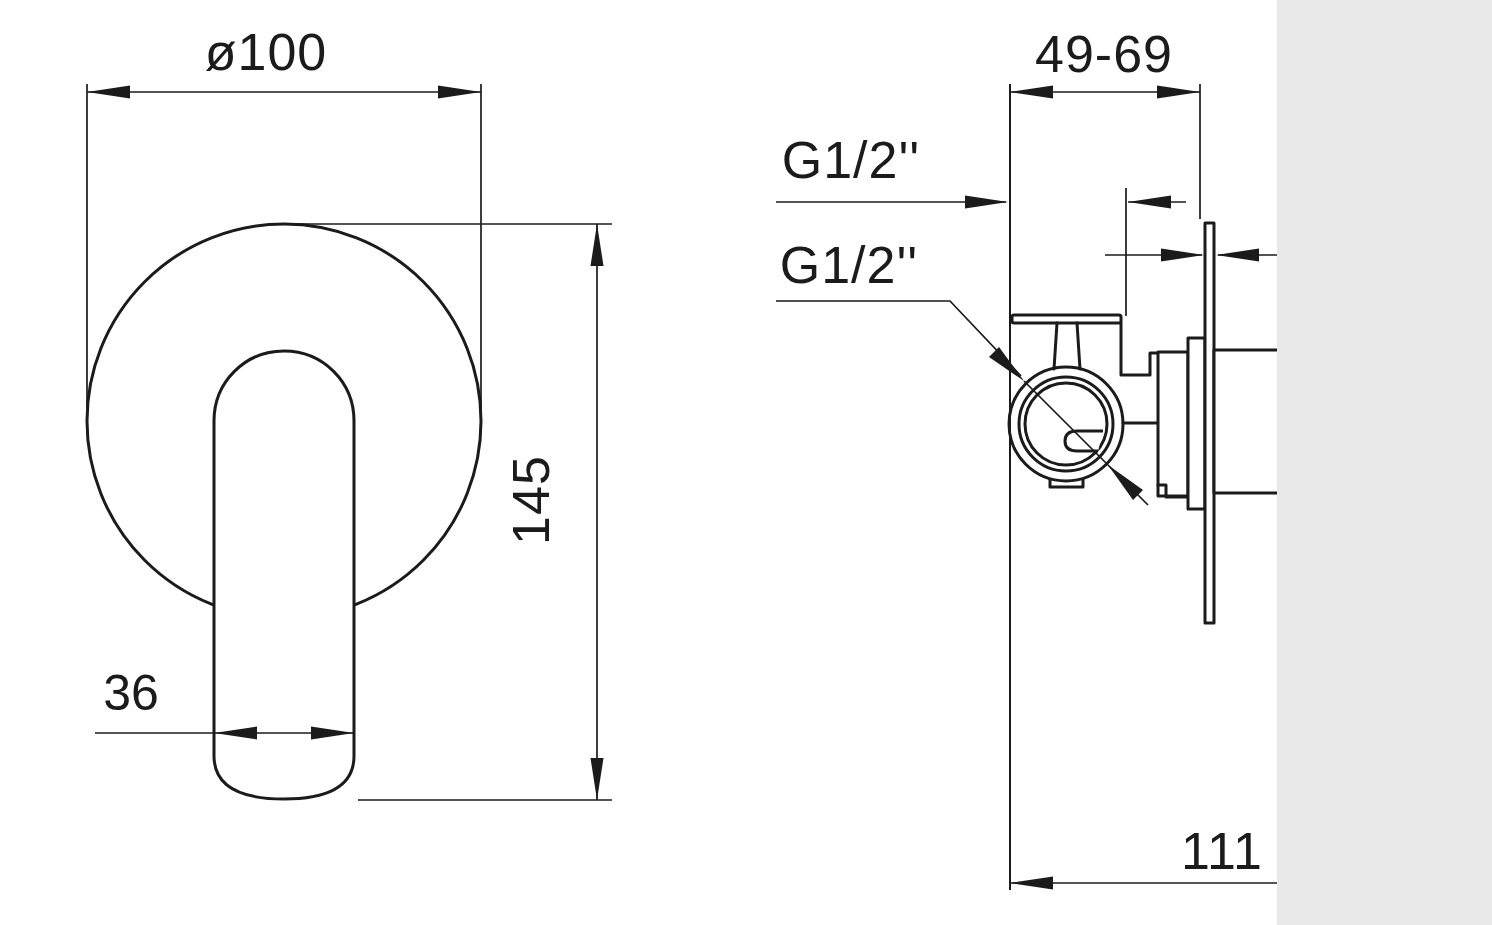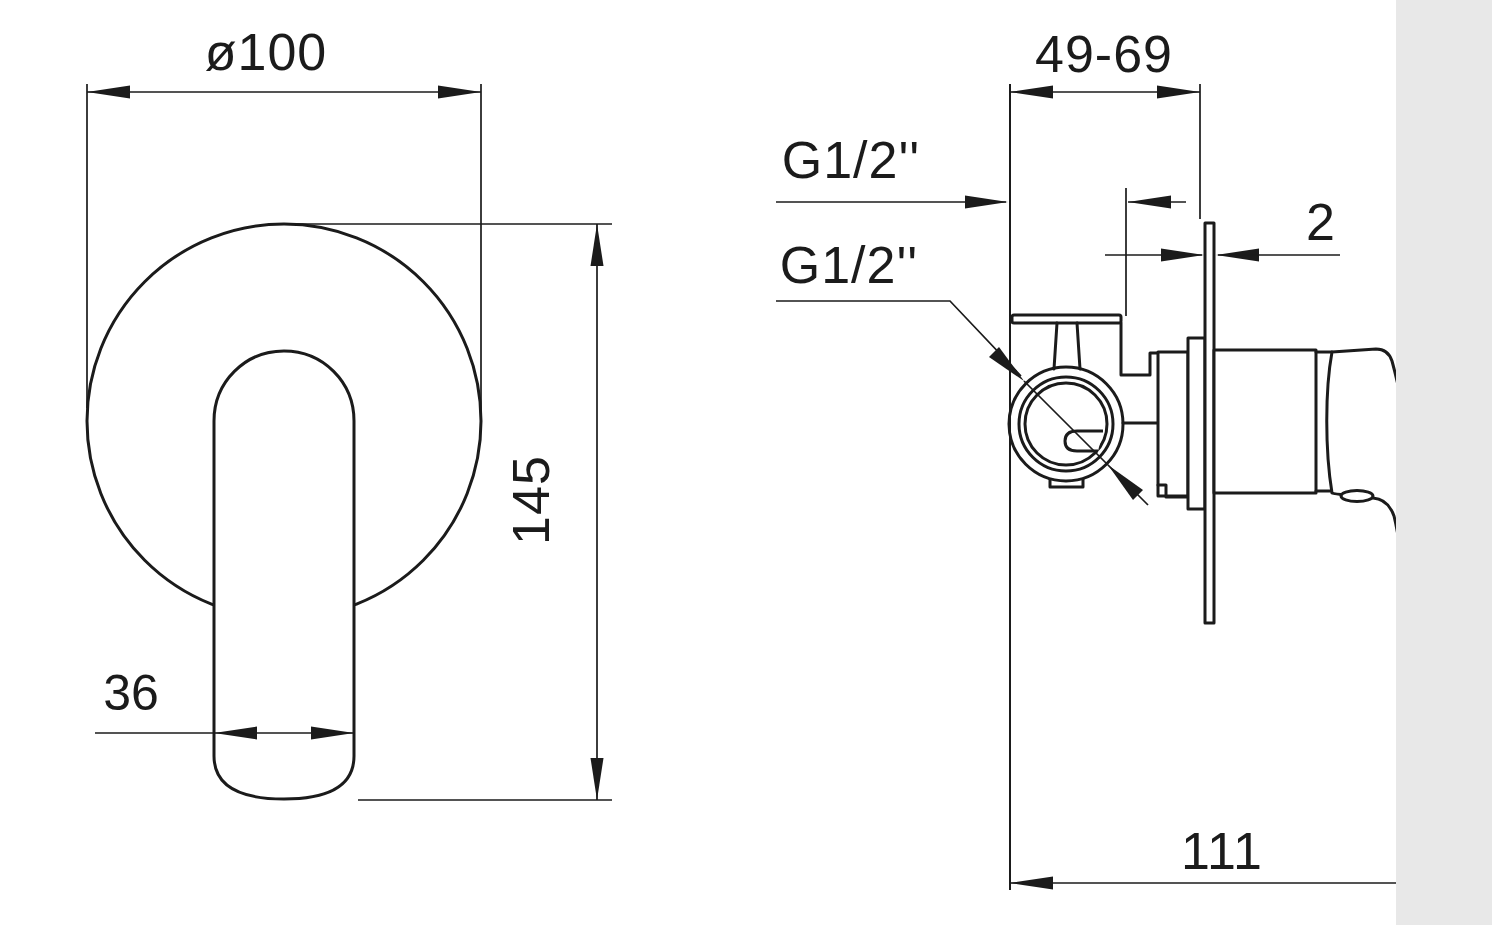--- a/index.html
+++ b/index.html
@@ -1,18 +1,18 @@
 <!DOCTYPE html>
 <html><head>
 <meta charset="utf-8">
 <style>
   html,body{margin:0;padding:0;background:#e8e8e8;}
   .canvas{
     position:relative;
-    width:1396px;height:925px;
+    width:1277px;height:925px;
     background:#ffffff;
     font-family:"Liberation Sans", sans-serif;
     overflow:hidden;
   }
   svg{position:absolute;left:0;top:0;}
   .outline{stroke:#1b1b1b;stroke-width:3;fill:none;stroke-linejoin:round;stroke-linecap:round;}
   .outline-f{stroke:#1b1b1b;stroke-width:3;fill:#ffffff;stroke-linejoin:round;}
   .dim{stroke:#1b1b1b;stroke-width:1.7;fill:none;stroke-linecap:butt;}
   .arr{fill:#1b1b1b;stroke:none;}
   .dimtext{fill:#1b1b1b;font-size:52px;letter-spacing:1px;}

